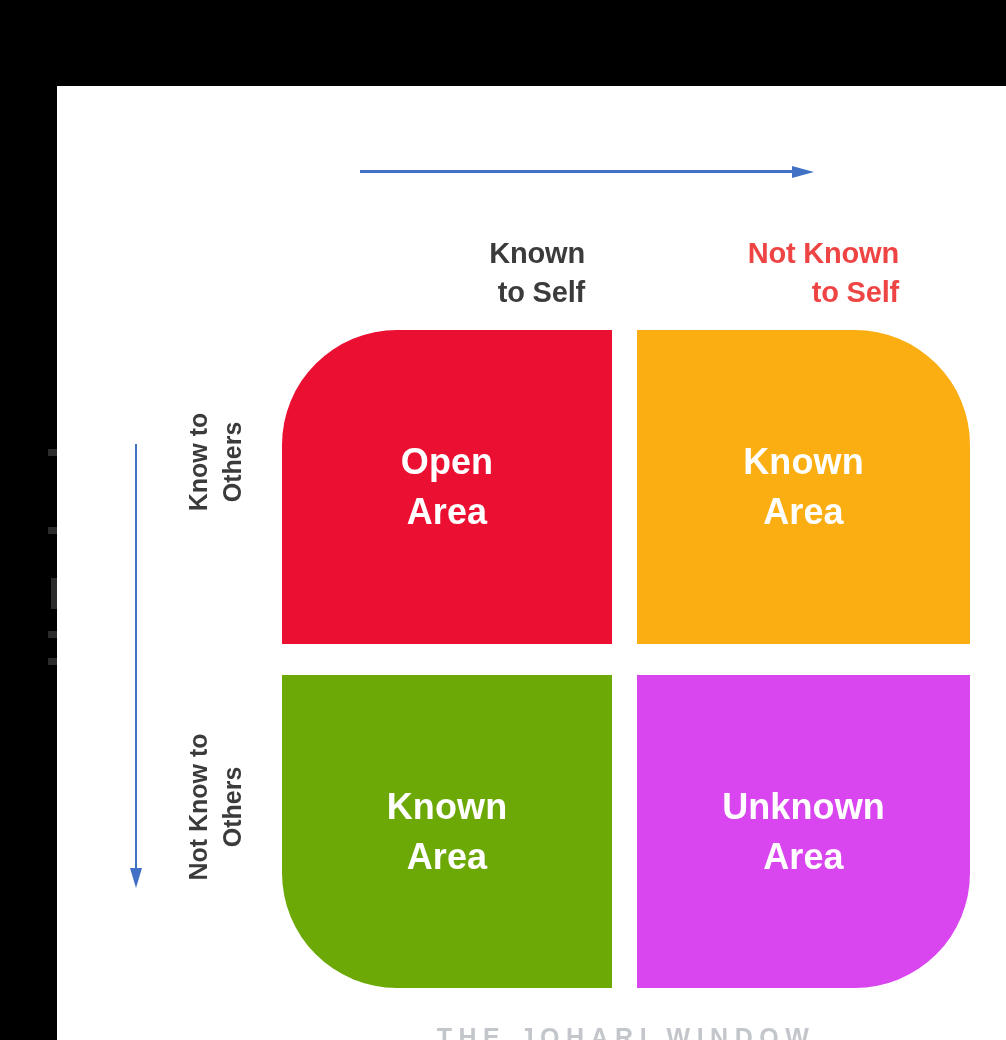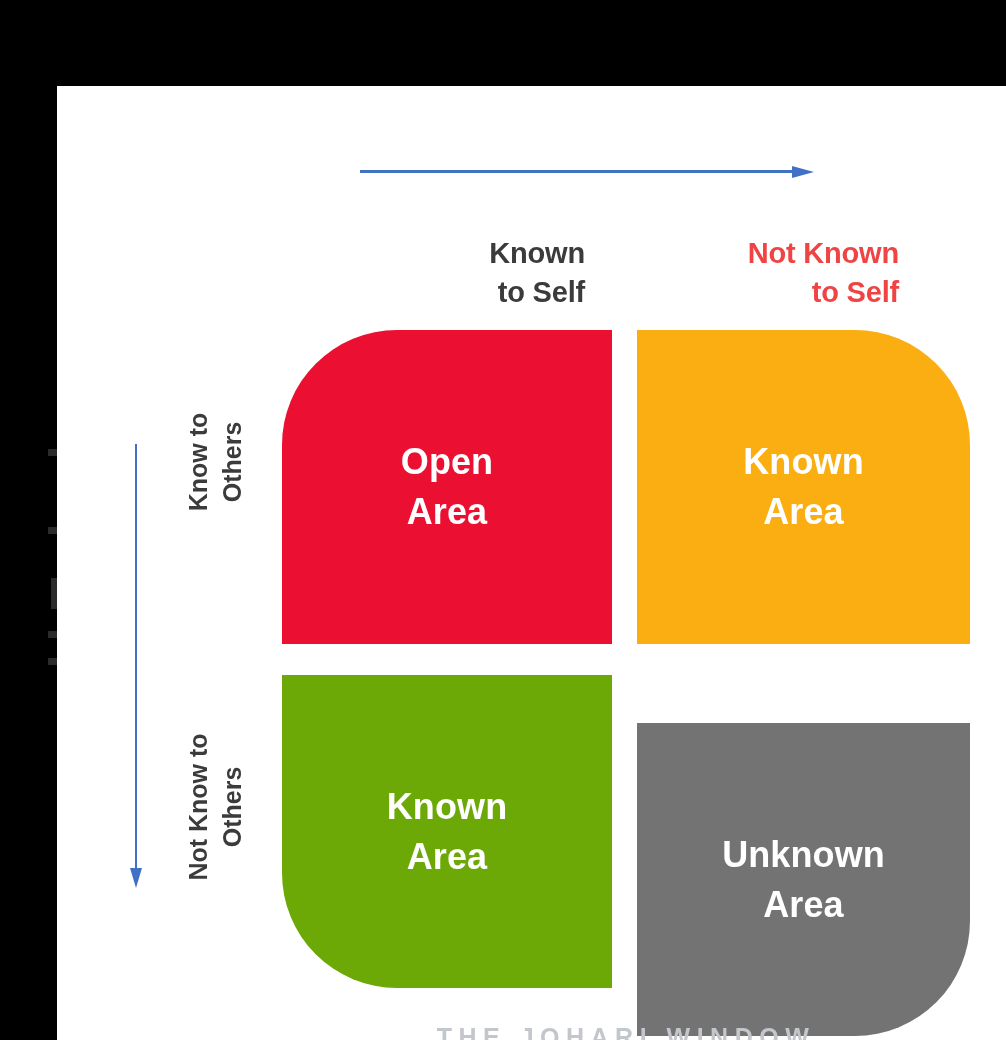--- a/index.html
+++ b/index.html
@@ -222,21 +222,21 @@
     <div class="quad" id="quad-blind" style="background: rgb(251, 174, 17);">
       <span class="quad-label">Known
 Area</span>
     </div>
 
     <div class="quad" id="quad-hidden" style="background: rgb(108, 168, 6);">
       <span class="quad-label">Known
 Area</span>
     </div>
 
-    <div class="quad" id="quad-unknown" style="background: #737373; margin-top: 48px;">
+    <div class="quad" id="quad-unknown" style="background: #d946ef;">
       <span class="quad-label">Unknown
 Area</span>
     </div>
 
     <div id="caption" style="color: rgb(195, 198, 203);">THE JOHARI WINDOW</div>
 
   </div>
 </div>
 
 </body></html>

